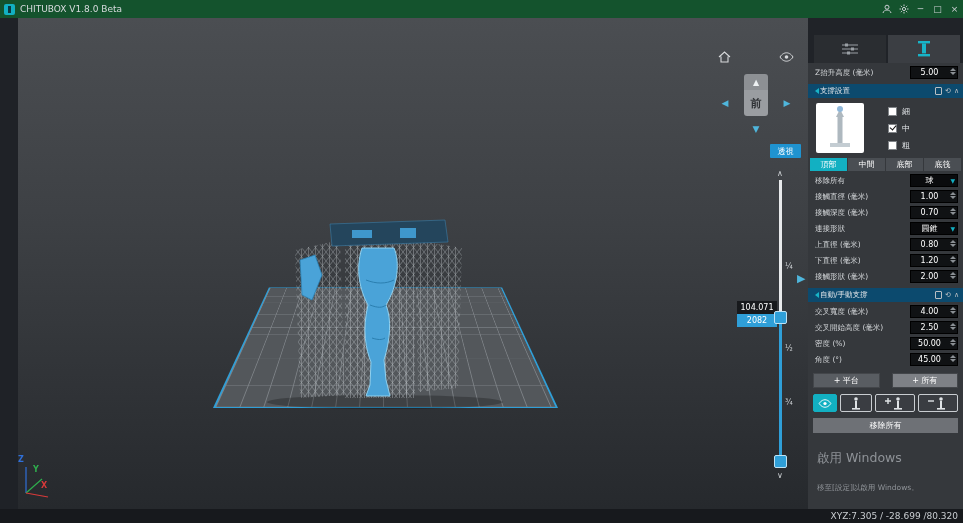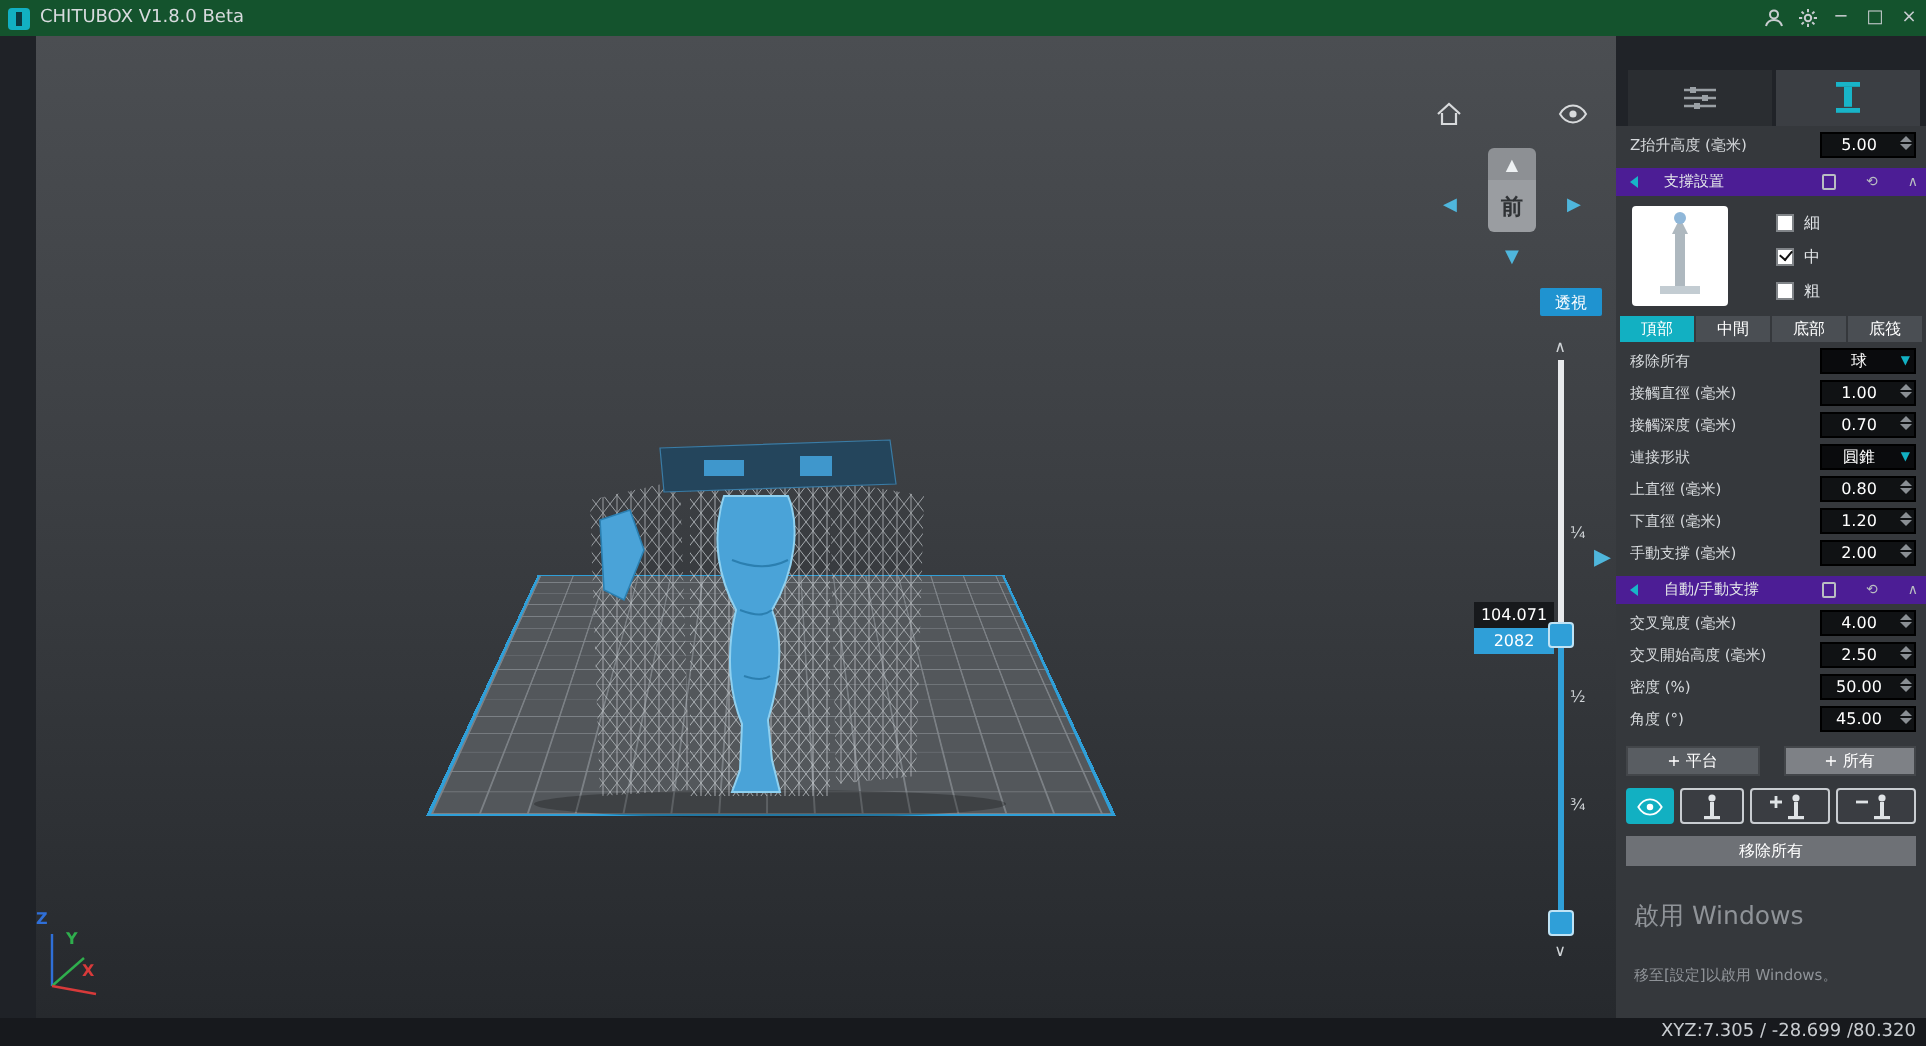--- a/index.html
+++ b/index.html
@@ -65,21 +65,21 @@
   .row { display:flex; align-items:center; justify-content:space-between; margin:3px 5px 0 7px; height:13px; }
   .row .lbl { font-size:7.5px; color:#d6d9dc; white-space:nowrap; }
   .valbox { position:relative; width:48px; height:13px; background:#101214; border:1px solid #000; color:#fff; font-size:8px; display:flex; align-items:center; justify-content:center; padding-right:9px; }
   .spin { position:absolute; right:1px; top:1px; display:flex; flex-direction:column; gap:1px; }
   .spin i { display:block; width:0; height:0; border-left:3px solid transparent; border-right:3px solid transparent; }
   .spin .u { border-bottom:3px solid #8a8f94; }
   .spin .d { border-top:3px solid #8a8f94; }
   .dropbox { position:relative; width:48px; height:13px; background:#0a0b0d; border:1px solid #000; color:#fff; font-size:8px; display:flex; align-items:center; justify-content:center; padding-right:9px; }
   .dropbox .dd { position:absolute; right:2px; color:#12b0c2; font-size:6px; }
 
-  .sect { height:14px; background:#4c1d95; display:flex; align-items:center; margin-top:5px; padding:0 4px; gap:13px; }
+  .sect { height:14px; background:#0c4a6e; display:flex; align-items:center; margin-top:5px; padding:0 4px; gap:1px; }
   .sect .tri { width:0; height:0; border:3px solid transparent; border-right:4px solid #18b4c8; }
   .sect .stitle { flex:1; font-size:7.5px; color:#e3e6e9; white-space:nowrap; }
   .sect .hic { color:#b9bec2; font-size:7px; margin-left:2px; }
   .sect .doc { width:7px; height:8px; border:1px solid #b9bec2; border-radius:1px; }
 
   .prevwrap { display:flex; margin:5px 8px 0; }
   .previmg { width:48px; height:50px; background:#fff; border-radius:2px; }
   .cbcol { margin-left:24px; display:flex; flex-direction:column; justify-content:space-between; padding:2px 0; }
   .cbrow { display:flex; align-items:center; gap:5px; height:12px; }
   .cbox { position:relative; width:9px; height:9px; background:#fff; border:1px solid #808488; }
@@ -325,21 +325,21 @@
     <span class="lbl">下直徑 (毫米)</span>
     <span class="valbox">
         <span>1.20</span>
         <span class="spin">
           <i class="u"></i>
           <i class="d"></i>
         </span>
       </span>
   </div>
   <div class="row">
-    <span class="lbl">手動支撐 (毫米)</span>
+    <span class="lbl">接觸形狀 (毫米)</span>
     <span class="valbox">
         <span>2.00</span>
         <span class="spin">
           <i class="u"></i>
           <i class="d"></i>
         </span>
       </span>
   </div>
 
   <div class="sect">

